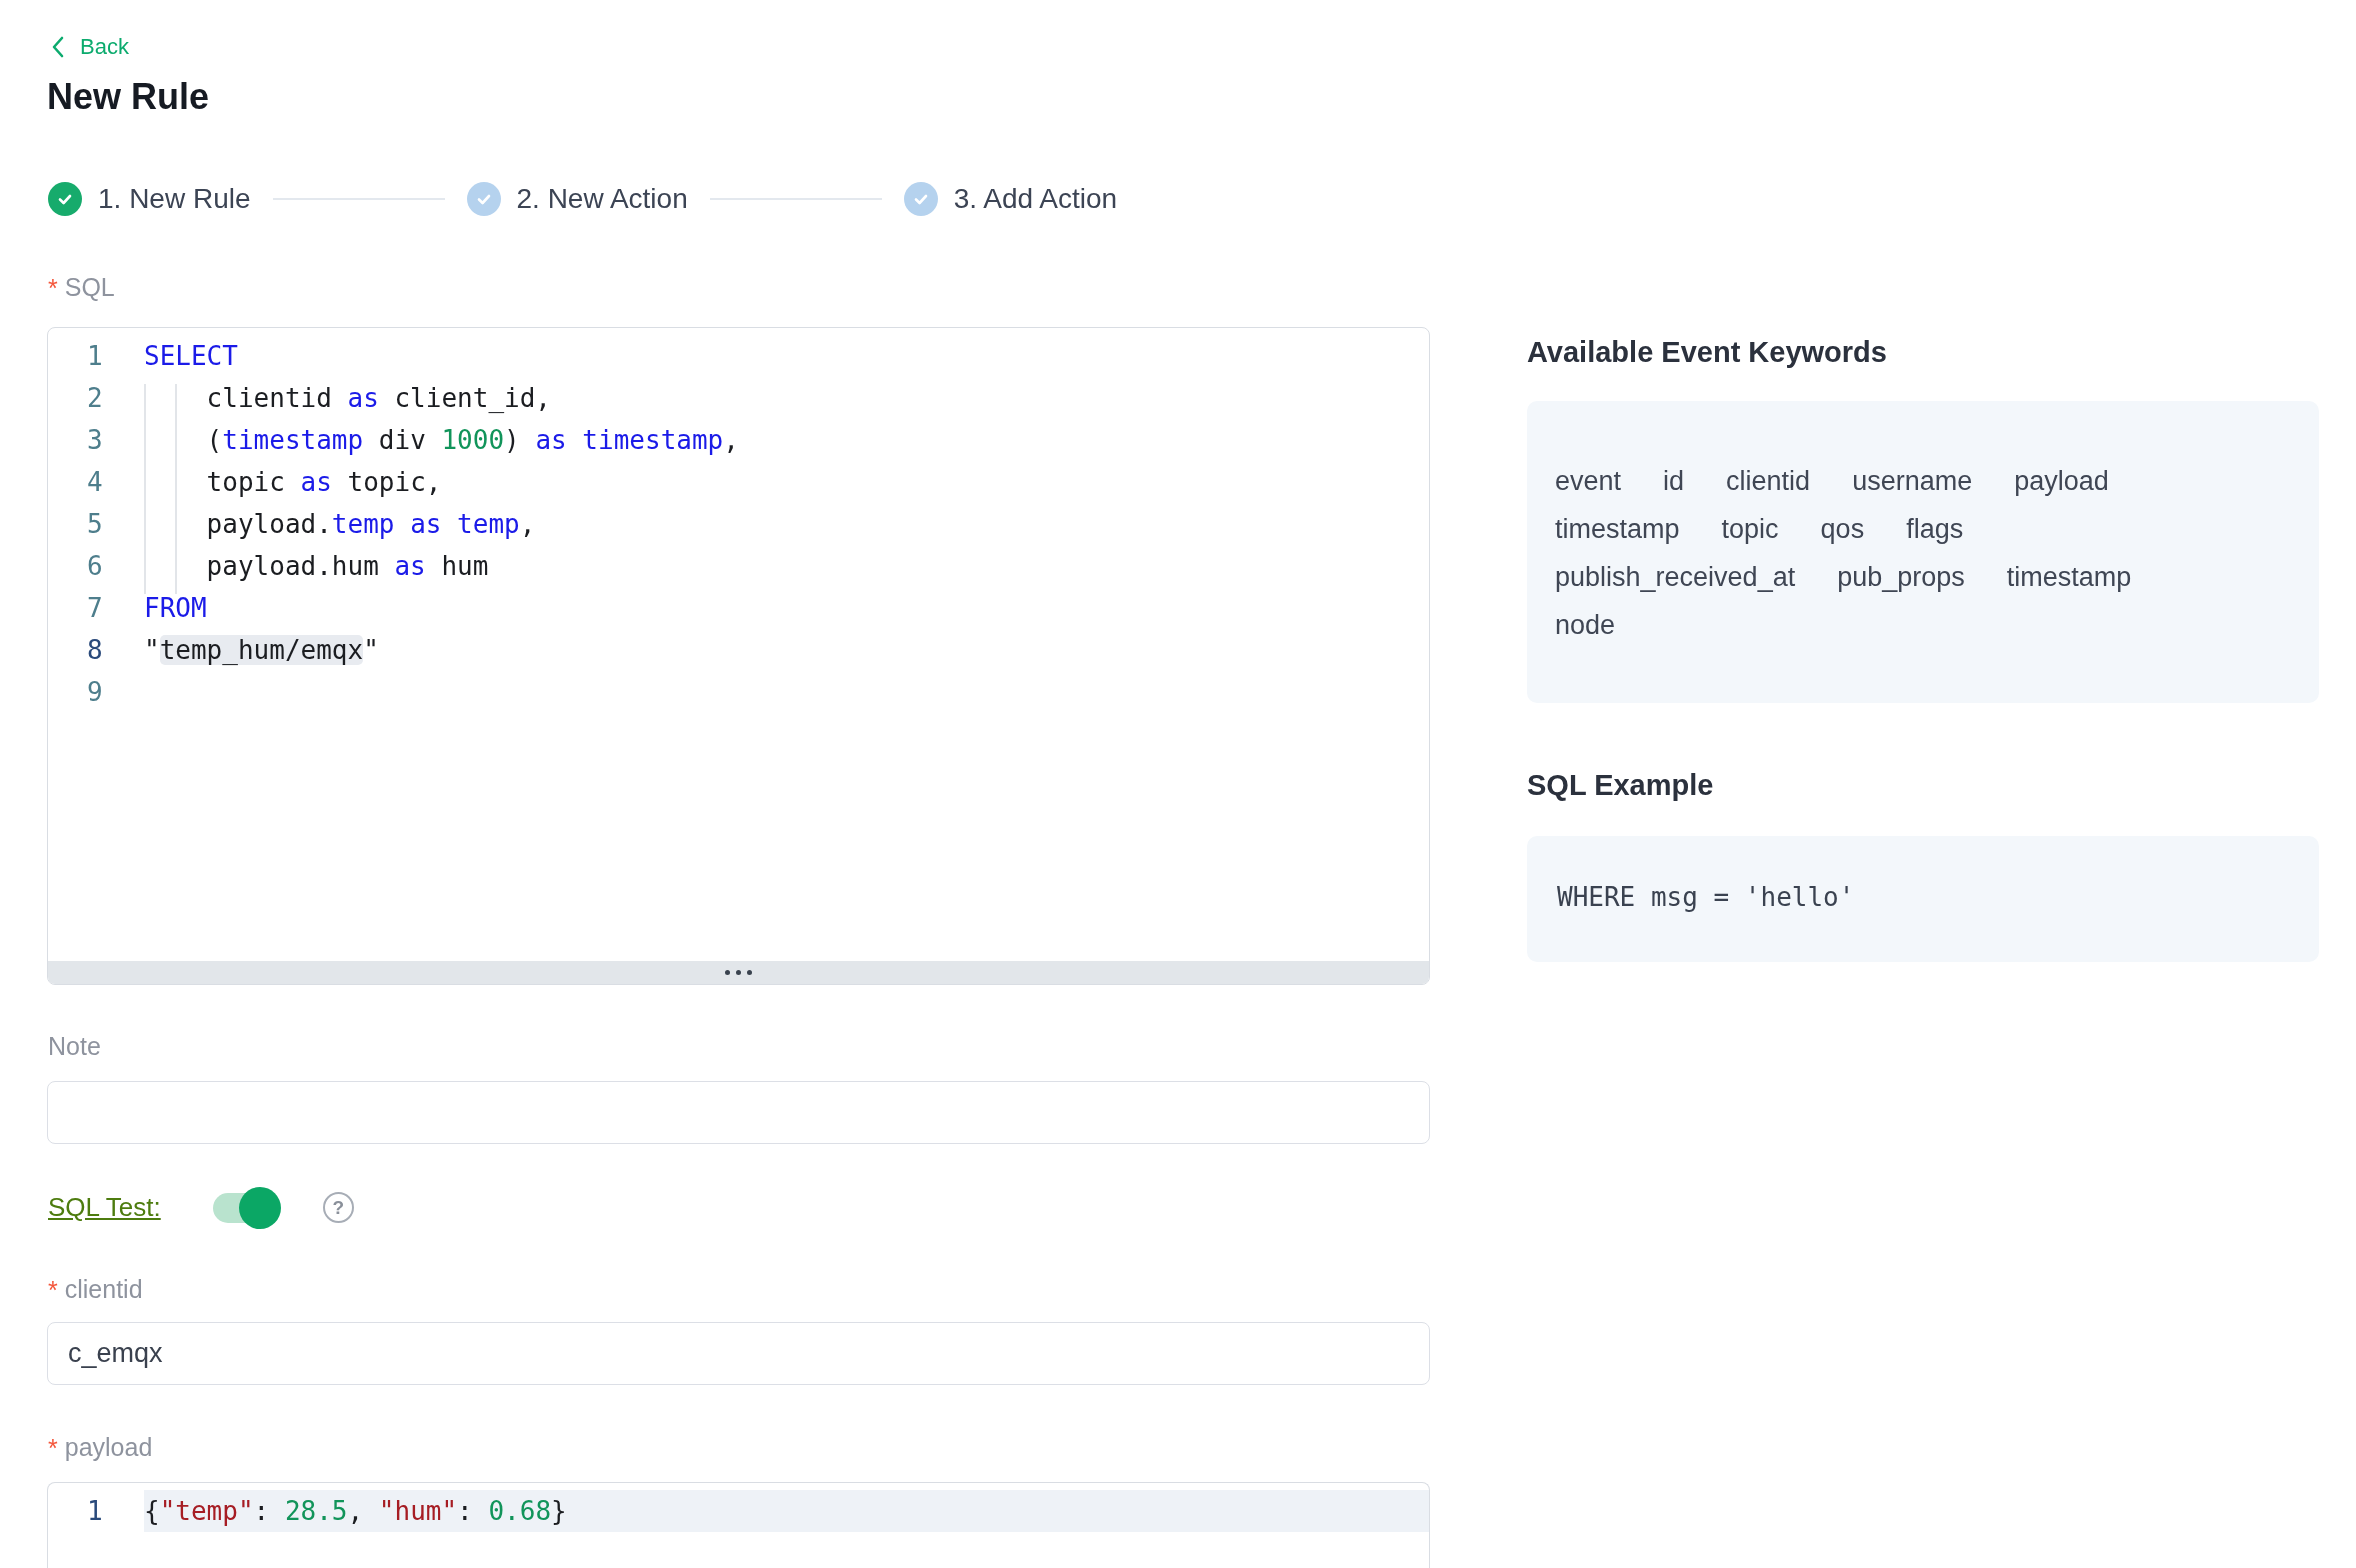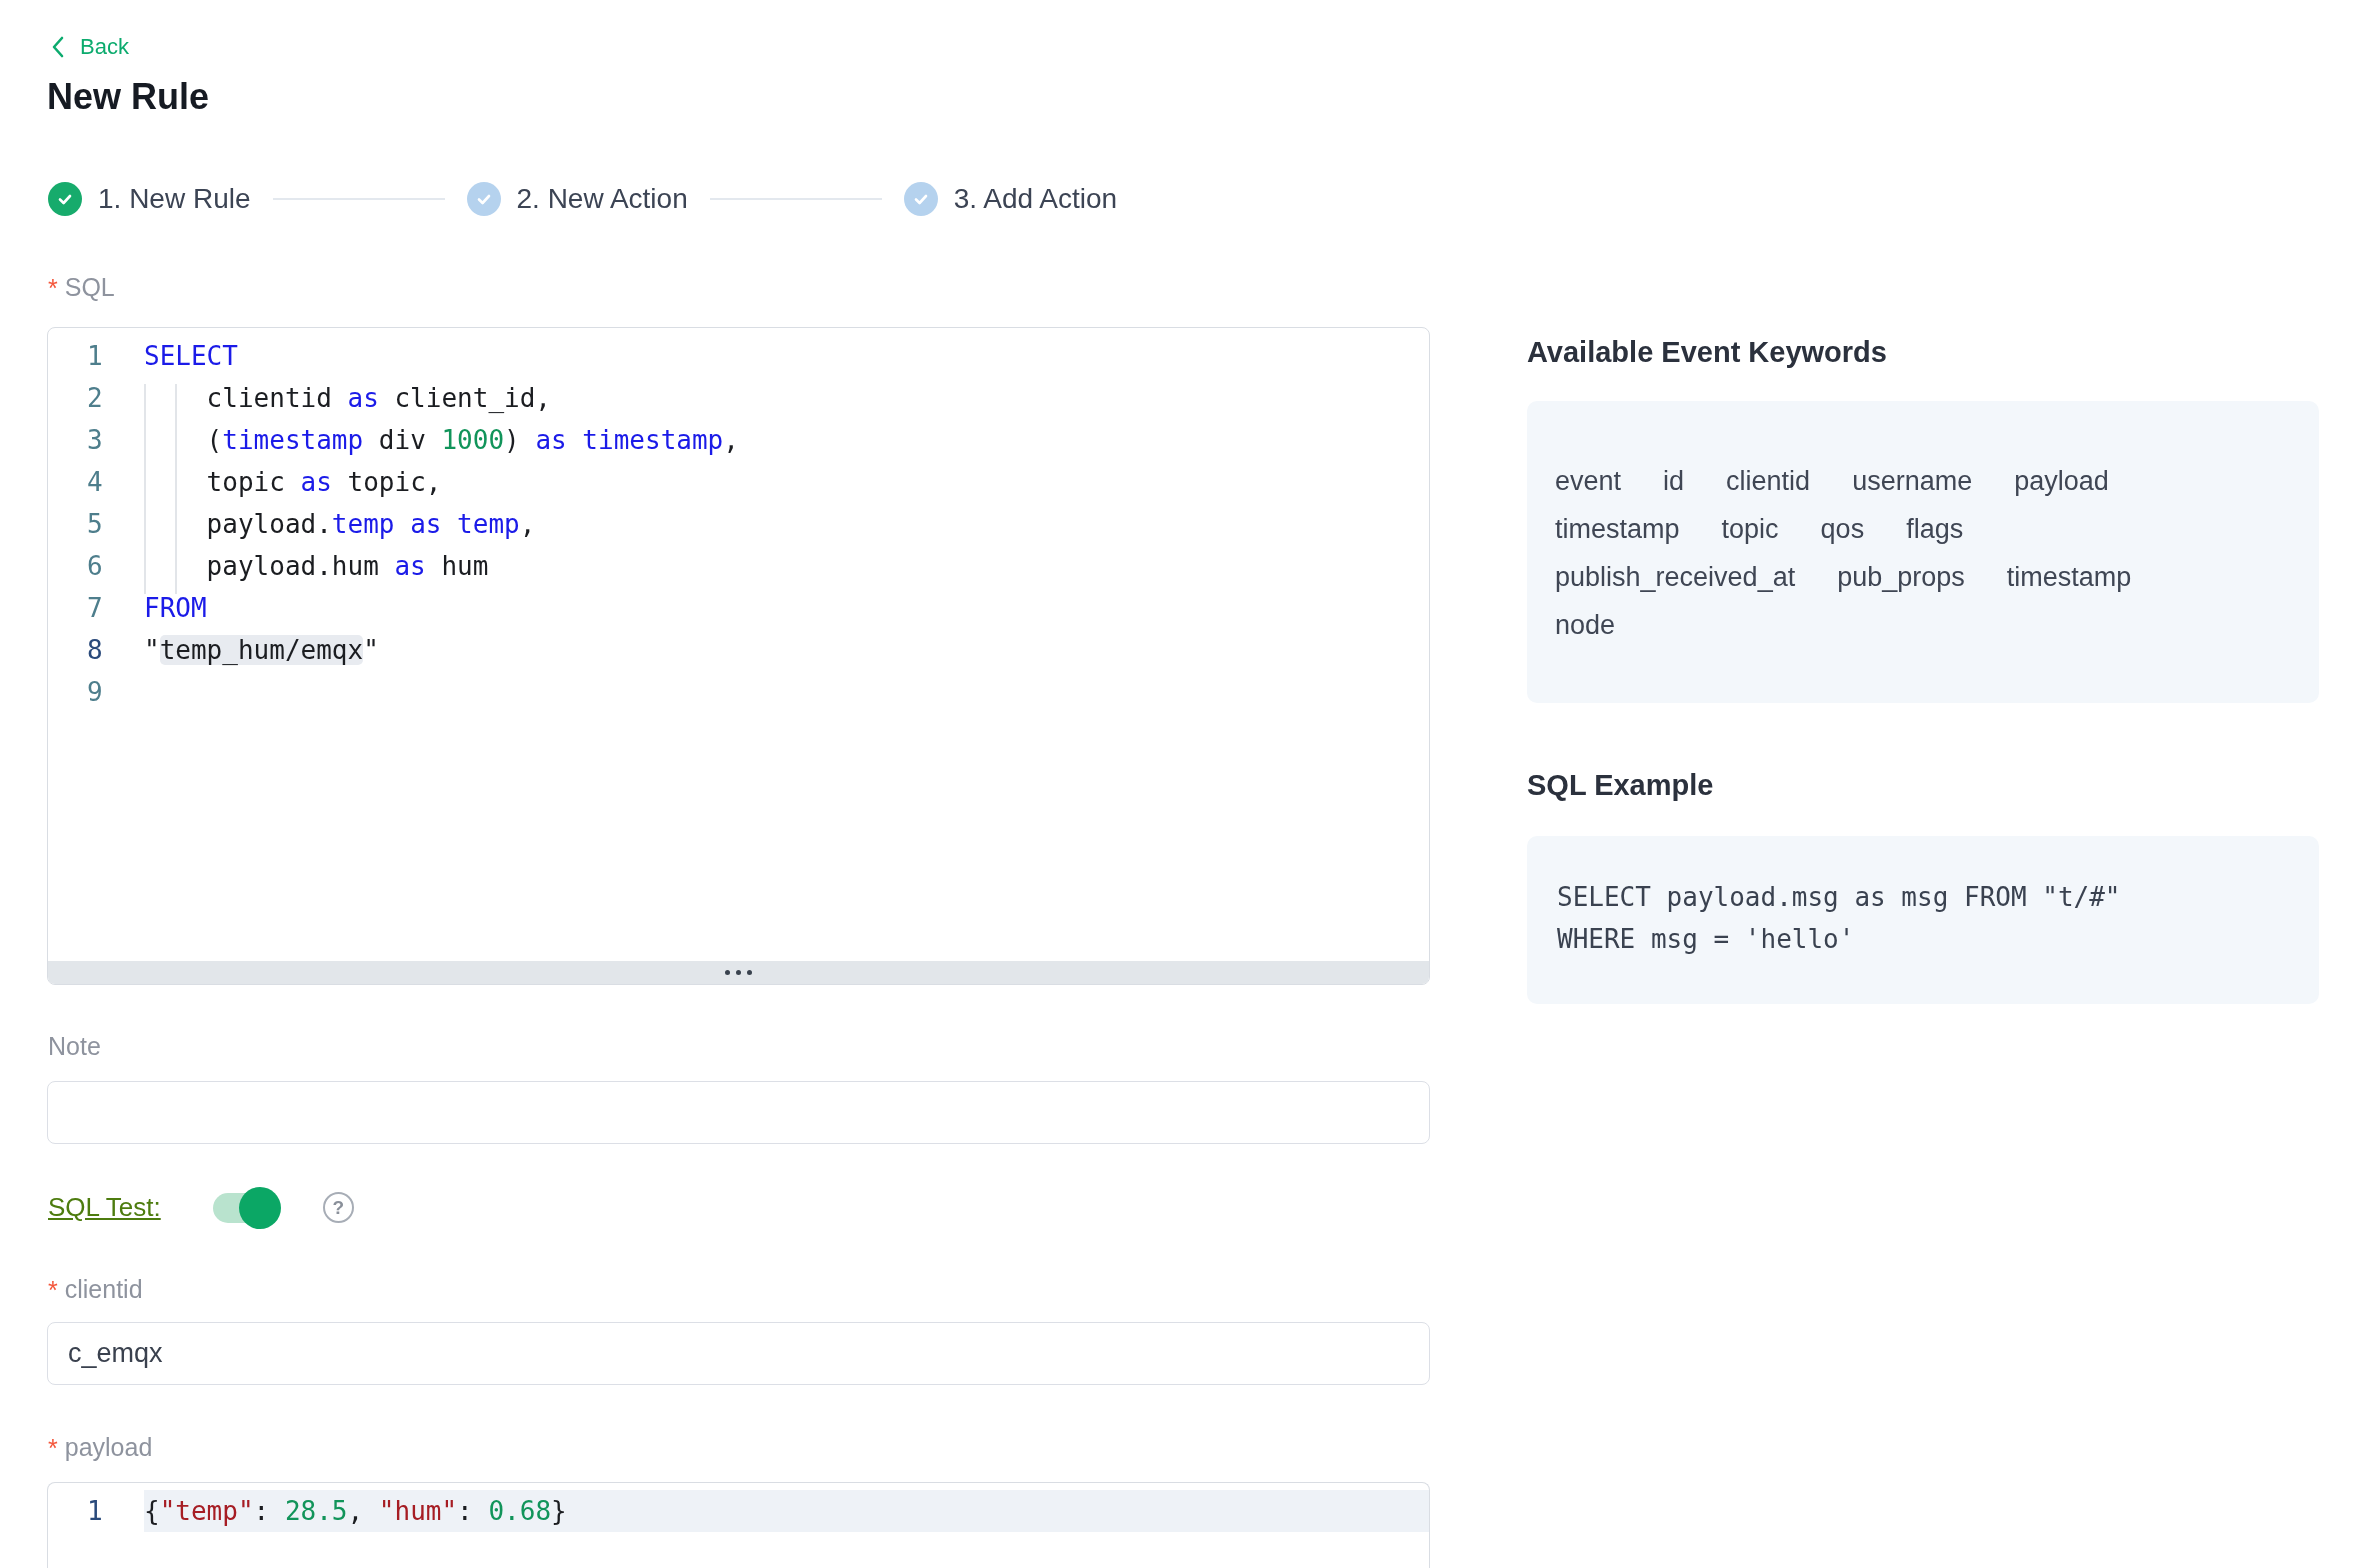--- a/index.html
+++ b/index.html
@@ -194,18 +194,17 @@
           <span>publish_received_at</span>
           <span>pub_props</span>
           <span>timestamp</span>
         </div>
         <div class="kw-row">
           <span>node</span>
         </div>
       </div>
     <div class="side-heading example-heading">SQL Example</div>
     <div class="side-panel example-panel">
-        <div>SELECT payload.msg as msg FROM "t/#"</div>
         <div>WHERE msg = 'hello'</div>
       </div>
   </div>
 
 </div>
 
 </body></html>

